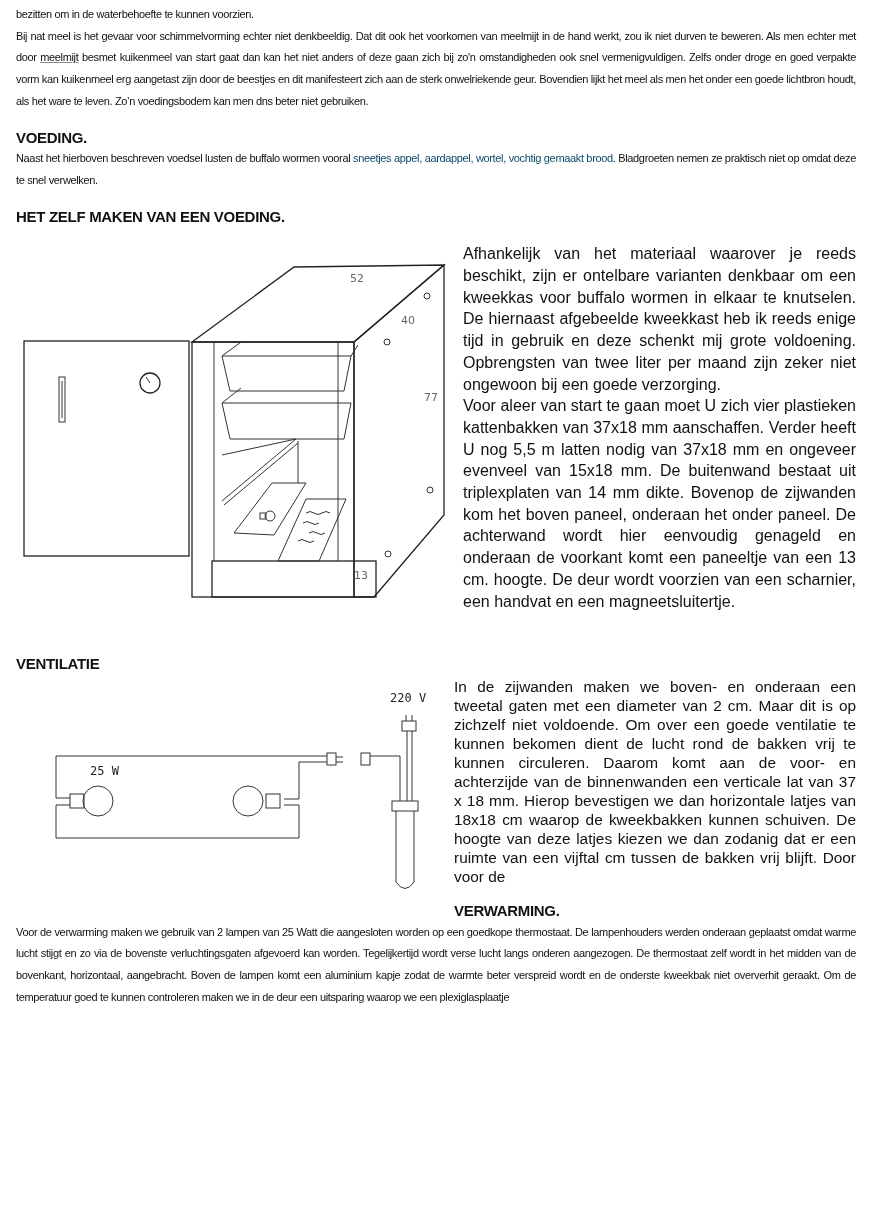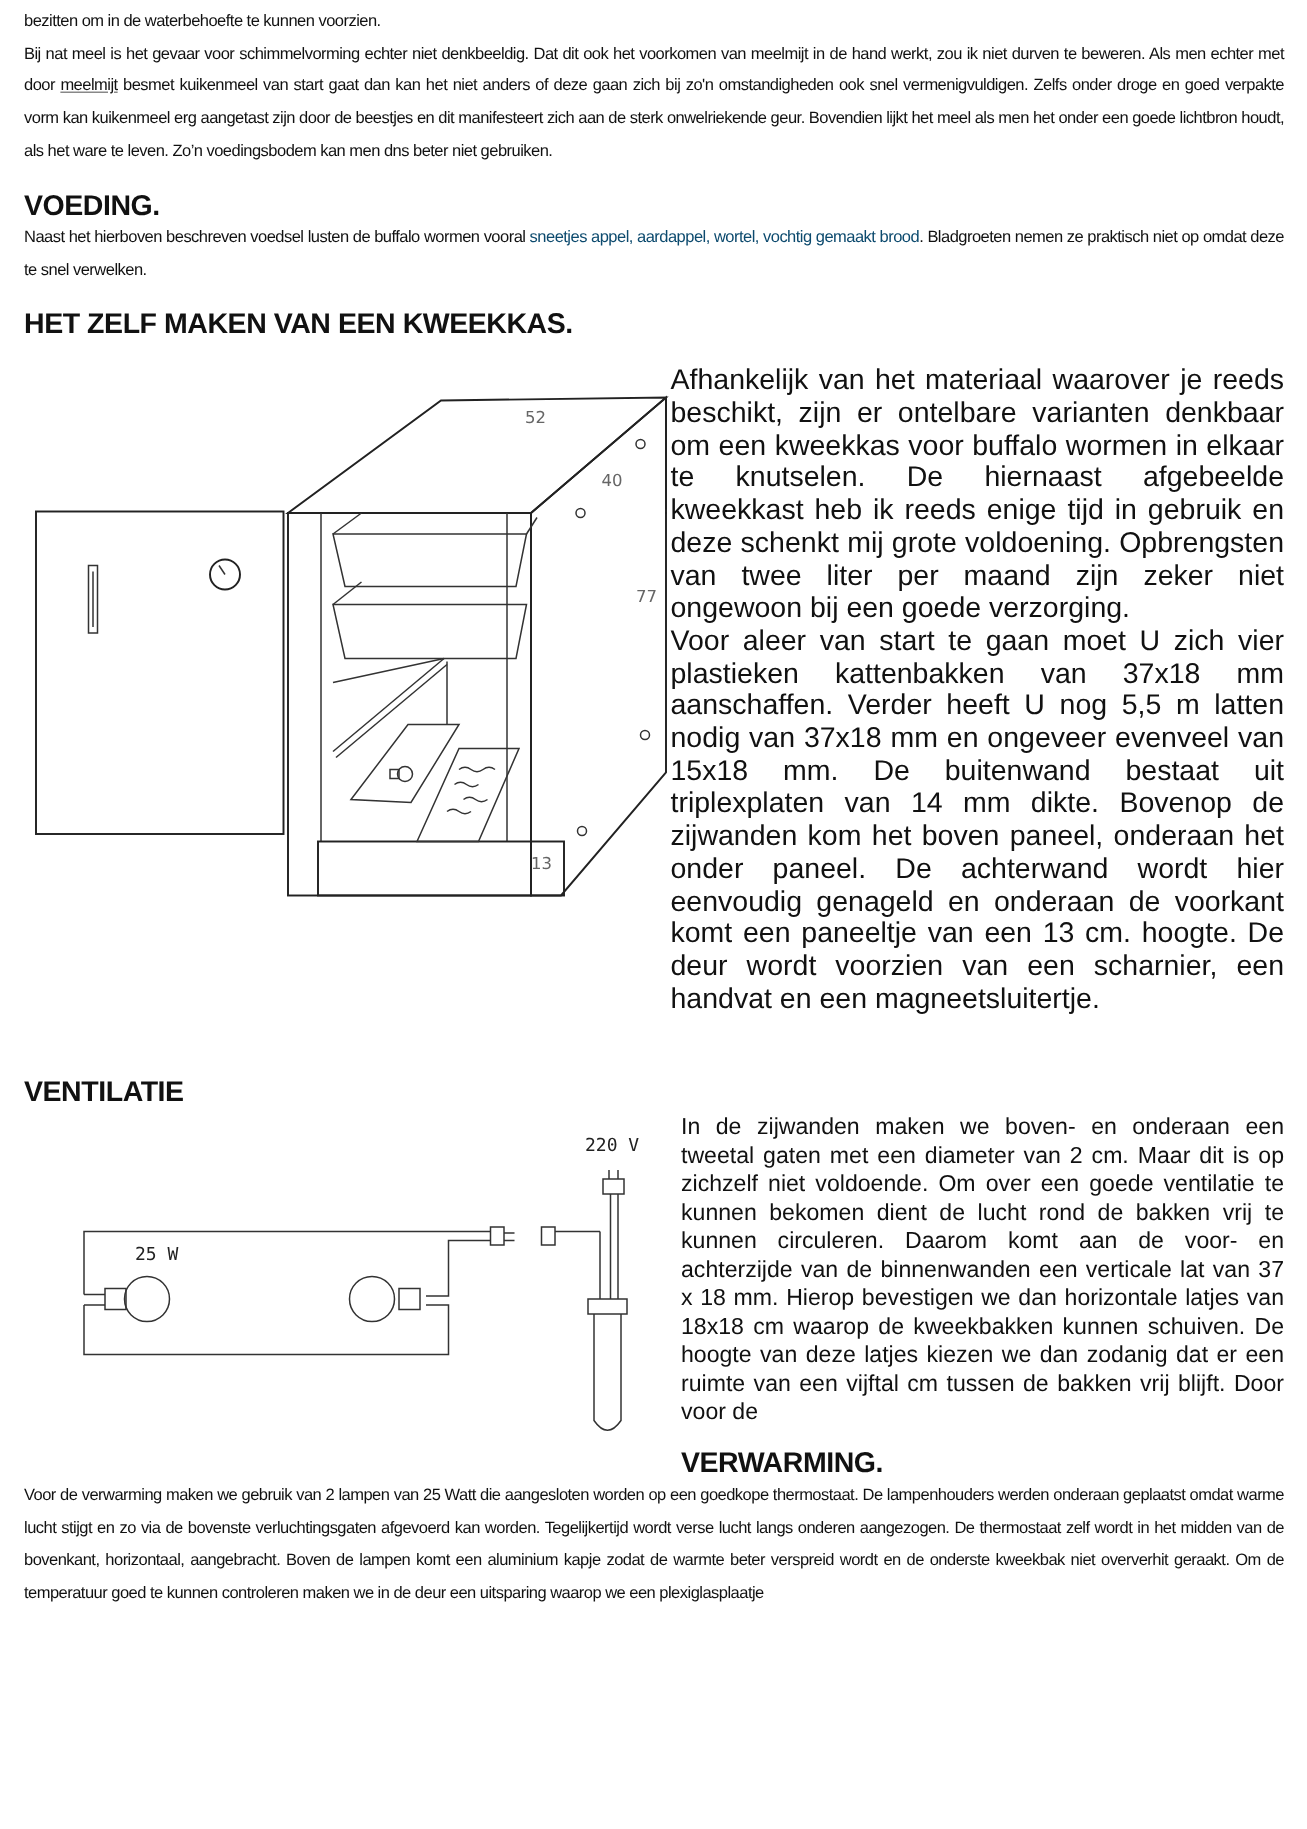--- a/index.html
+++ b/index.html
@@ -4,28 +4,28 @@
   <style>
     html, body { margin: 0; padding: 0; background: #ffffff; }
     body {
       width: 871px; height: 1219px; overflow: hidden; position: relative;
       font-family: "Liberation Sans", sans-serif; color: #111;
       font-size: 15px; line-height: 21.7px;
     }
     .page { position: absolute; left: 16px; top: 4px; width: 840px; }
     p { margin: 0; text-align: justify; }
     .narrow { font-size: 11px; letter-spacing: -0.35px; }
-    .h { font-weight: bold; font-size: 19px; margin: 0; letter-spacing: -0.3px; }
+    .h { font-weight: bold; font-size: 15px; margin: 0; letter-spacing: -0.3px; }
     .link { color: #0c4a6e; }
     .ul { text-decoration: underline; text-decoration-color: #888; }
     .gap { height: 21px; }
     .flow { display: flex; align-items: flex-start; }
     .fig1 { width: 430px; height: 365px; flex: none; }
     .fig2 { width: 438px; height: 235px; float: left; margin-right: 0; }
-    .side { width: 409px; margin-left: 1px; text-align: justify; font-size: 19px; line-height: 21.7px; }
+    .side { width: 409px; margin-left: 17px; text-align: justify; font-size: 16px; line-height: 21.7px; }
     .side2 { font-size: 15.4px; line-height: 19px; }
     svg { display: block; }
     .stroke { stroke: #222; fill: none; stroke-width: 1.3; }
     .thin { stroke: #333; fill: none; stroke-width: 1; }
     .lbl { font-family: "DejaVu Sans", sans-serif; font-size: 11px; fill: #666; }
     .lbl2 { font-family: "DejaVu Sans Mono", monospace; font-size: 12px; fill: #222; }
   </style>
 </head>
 <body>
 
@@ -34,21 +34,21 @@
   <p class="narrow" style="text-align:left"><span>bezitten om in de waterbehoefte te kunnen voorzien.</span></p>
   <p class="narrow"><span>Bij nat meel is het gevaar voor schimmelvorming echter niet denkbeeldig. Dat dit ook het voorkomen van meelmijt in de hand werkt, zou ik niet durven te beweren. Als men echter met door </span><span class="ul">meelmijt</span><span> besmet kuikenmeel van start gaat dan kan het niet anders of deze gaan zich bij zo'n omstandigheden ook snel vermenigvuldigen. Zelfs onder droge en goed verpakte vorm kan kuikenmeel erg aangetast zijn door de beestjes en dit manifesteert zich aan de sterk onwelriekende geur. Bovendien lijkt het meel als men het onder een goede lichtbron houdt, als het ware te leven. Zo’n voedingsbodem kan men dns beter niet gebruiken.</span></p>
 
   <div class="gap" style="height:14px"></div>
 
   <h3 class="h">VOEDING.</h3>
   <p class="narrow"><span>Naast het hierboven beschreven voedsel lusten de buffalo wormen vooral </span><span class="link">sneetjes appel, aardappel, wortel, vochtig gemaakt brood</span><span>. Bladgroeten nemen ze praktisch niet op omdat deze te snel verwelken.</span></p>
 
   <div class="gap" style="height:14px"></div>
 
-  <h3 class="h">HET ZELF MAKEN VAN EEN KWEEKKAS.</h3>
+  <h3 class="h">HET ZELF MAKEN VAN EEN VOEDING.</h3>
 
   <div class="gap" style="height:16px"></div>
 
   <div class="flow">
     <div class="fig1">
       <svg width="430" height="365" viewBox="0 0 430 365">
 
         <rect class="stroke" x="8" y="4" width="165" height="215" transform="translate(0,94)"></rect>
 
         <g>

